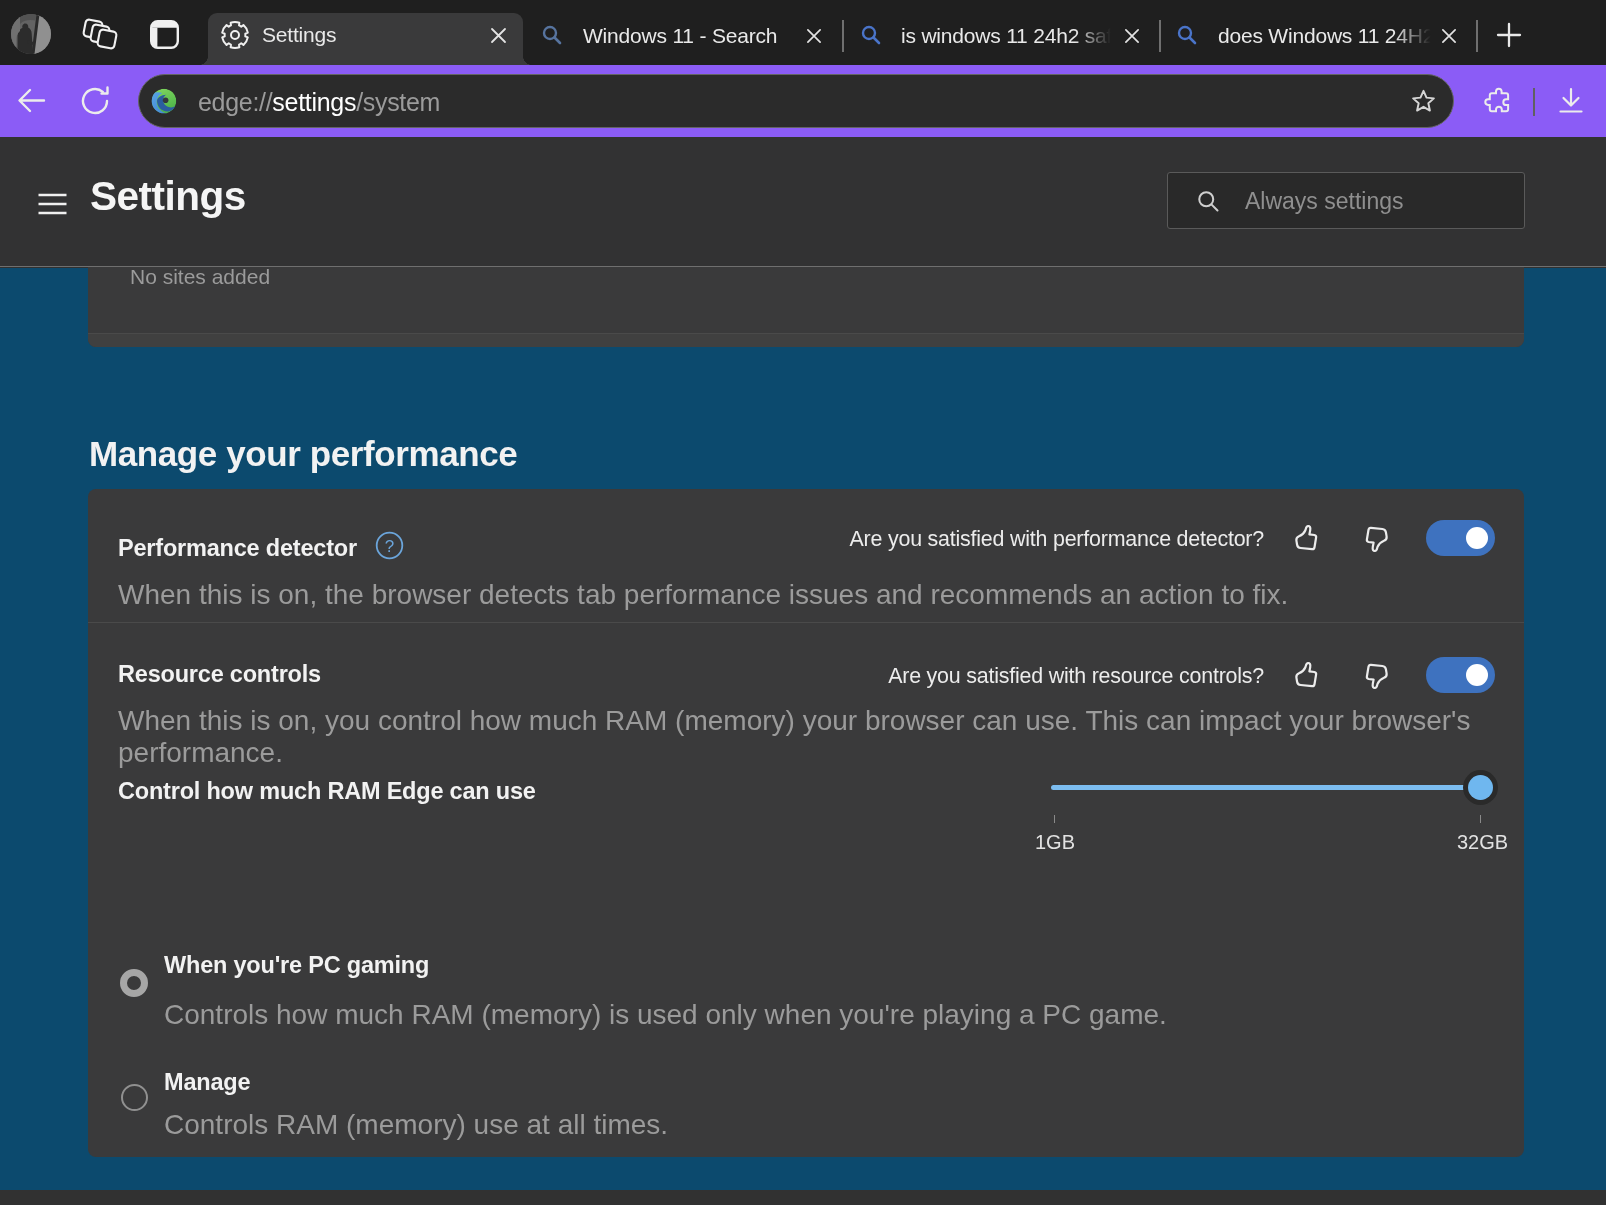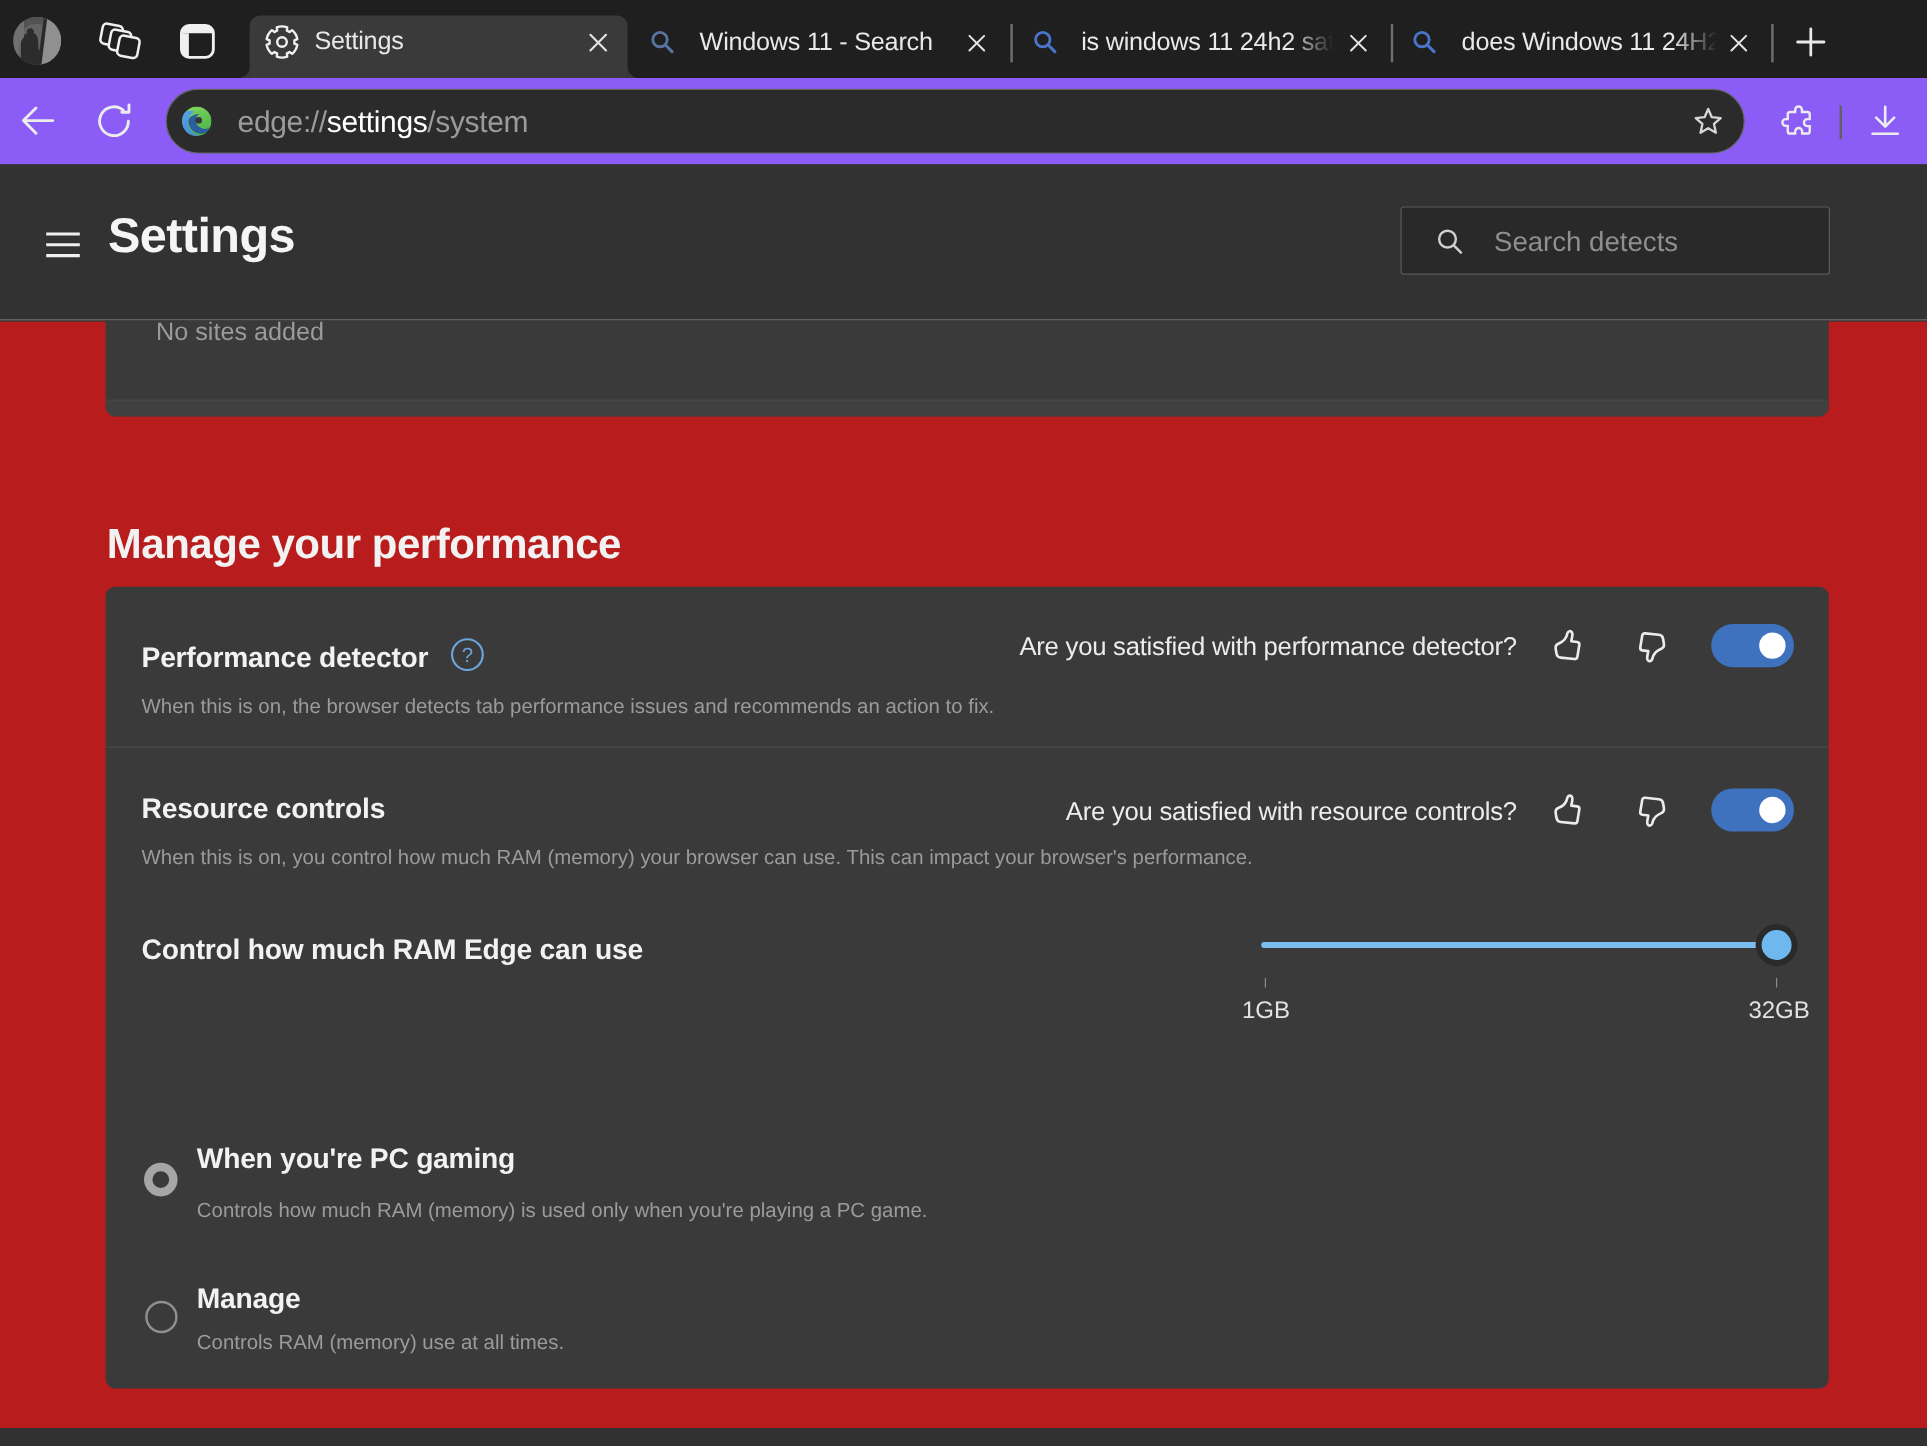--- a/index.html
+++ b/index.html
@@ -16,29 +16,29 @@
   #flareL { left:-9px; background:radial-gradient(circle 9px at 0px 0px, transparent 0 8.8px, #3a3a3b 9px); }
   #flareR { right:-9px; background:radial-gradient(circle 9px at 9px 0px, transparent 0 8.8px, #3a3a3b 9px); }
   
   #navbar { left:0; top:65px; width:1606px; height:72px; background:#8b5cf6; }
   #omnibox { left:138px; top:9px; width:1316px; height:54px; background:#2b2b2b; border:1px solid #646464; border-radius:27px; }
   .urltxt { font-size:25px; letter-spacing:-0.3px; }
   
   #pagehead { left:0; top:137px; width:1606px; height:130px; background:#323233; border-bottom:1px solid #6f6f6f; }
   #searchbox { left:1167px; top:35px; width:358px; height:57px; background:#292929; border:1px solid #5a5a5a; border-radius:3px; }
   
-  #content { left:0; top:268px; width:1606px; height:937px; background:#b91c1c; }
+  #content { left:0; top:268px; width:1606px; height:937px; background:#0c4a6e; }
   .card { background:#3a3a3b; }
   #card1 { left:88px; top:-1px; width:1436px; height:80px; border-radius:0 0 8px 8px; overflow:hidden; }
   #card1 .divider { left:0; top:66px; width:1436px; height:1px; background:#4a4a4a; }
   #card1 .foot { left:0; top:67px; width:1436px; height:13px; background:#404040; }
   #heading { left:89px; top:166px; color:#f2f2f2; font-size:35px; font-weight:bold; letter-spacing:-0.4px; }
   #card2 { left:88px; top:221px; width:1436px; height:668px; border-radius:8px; }
   .rowtitle { color:#f2f2f2; font-size:23.5px; font-weight:bold; letter-spacing:-0.2px; }
-  .desc { color:#9b9b9b; font-size:17px; letter-spacing:0px; }
+  .desc { color:#9b9b9b; font-size:28px; letter-spacing:0px; }
   .sat { color:#ececec; font-size:21.4px; letter-spacing:-0.2px; }
   .divider { position:absolute; background:#4a4a4a; }
   .toggle { position:absolute; width:69px; height:36px; border-radius:18px; background:#3e72bf; }
   .toggle .knob { position:absolute; right:7px; top:7px; width:22px; height:22px; border-radius:50%; background:#fff; }
   .radio-on { position:absolute; width:28px; height:28px; border-radius:50%; border:7.5px solid #a6a6a6; }
   .radio-off { position:absolute; width:27px; height:27px; border-radius:50%; border:2.4px solid #909090; }
   #botstrip { left:0; top:1190px; width:1606px; height:15px; background:#313131; }
   svg { display:block; }
 </style>
 </head>
@@ -181,21 +181,21 @@
   <div class="abs" id="pagehead">
     <svg class="abs" style="left:37px; top:55px;" width="31" height="24" viewBox="0 0 31 24">
       <path d="M1.5 3 H29.5 M1.5 12 H29.5 M1.5 21 H29.5" stroke="#f0f0f0" stroke-width="2.6"></path>
     </svg>
     <div class="abs" style="left:90px; top:36px; color:#f5f5f5; font-size:40.5px; font-weight:bold; letter-spacing:-0.5px;">Settings</div>
     <div class="abs" id="searchbox">
       <svg class="abs" style="left:27px; top:15px;" width="27" height="27" viewBox="0 0 24 24">
         <circle cx="10" cy="10" r="6.2" fill="none" stroke="#cfcfcf" stroke-width="1.8"></circle>
         <path d="M14.8 14.8 L20 20" stroke="#cfcfcf" stroke-width="1.8" stroke-linecap="round"></path>
       </svg>
-      <div class="abs" style="left:77px; top:15px; color:#8f8f8f; font-size:23px;">Search detects</div>
+      <div class="abs" style="left:77px; top:15px; color:#8f8f8f; font-size:23px;">Always settings</div>
     </div>
   </div>
 
   <div class="abs" id="content">
     <div class="abs card" id="card1">
       <div class="abs" style="left:42px; top:-2px; color:#9b9b9b; font-size:21px;">No sites added</div>
       <div class="abs divider"></div>
       <div class="abs foot"></div>
     </div>
     <div class="abs" id="heading">Manage your performance</div>

